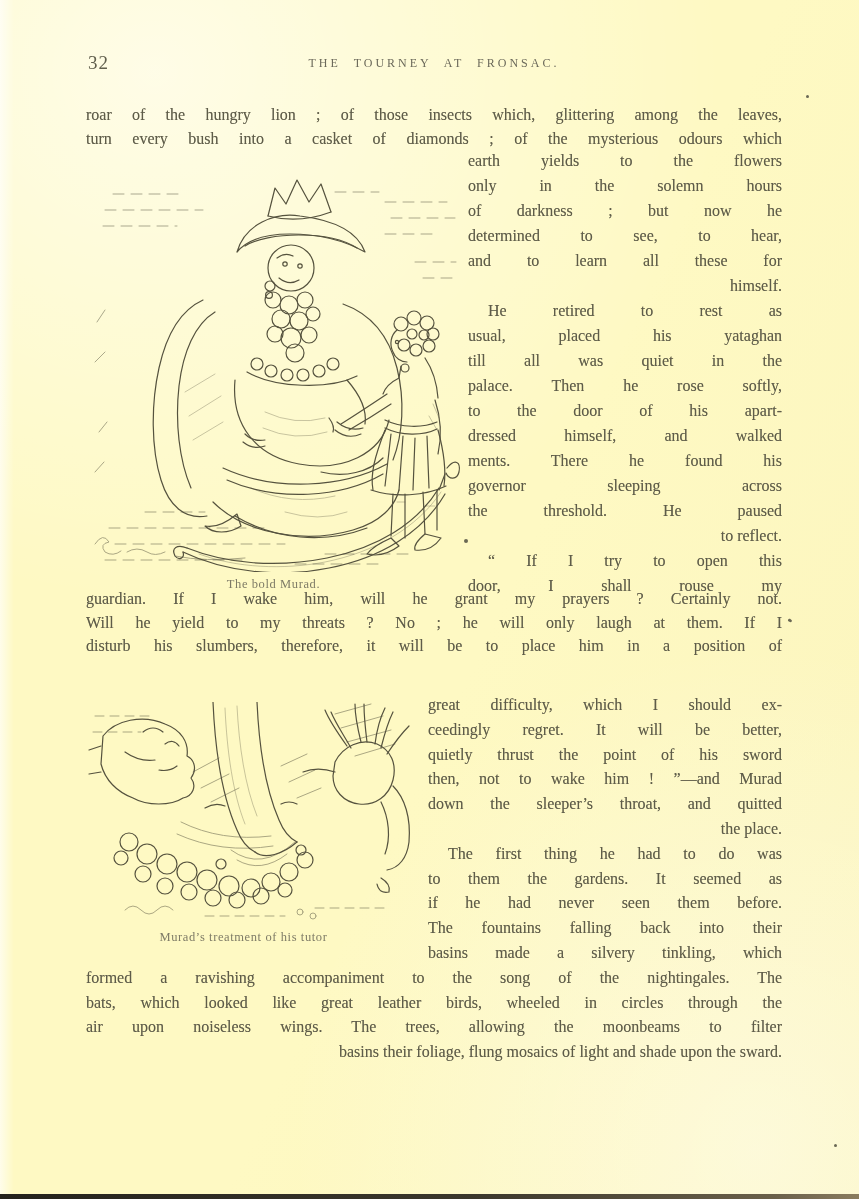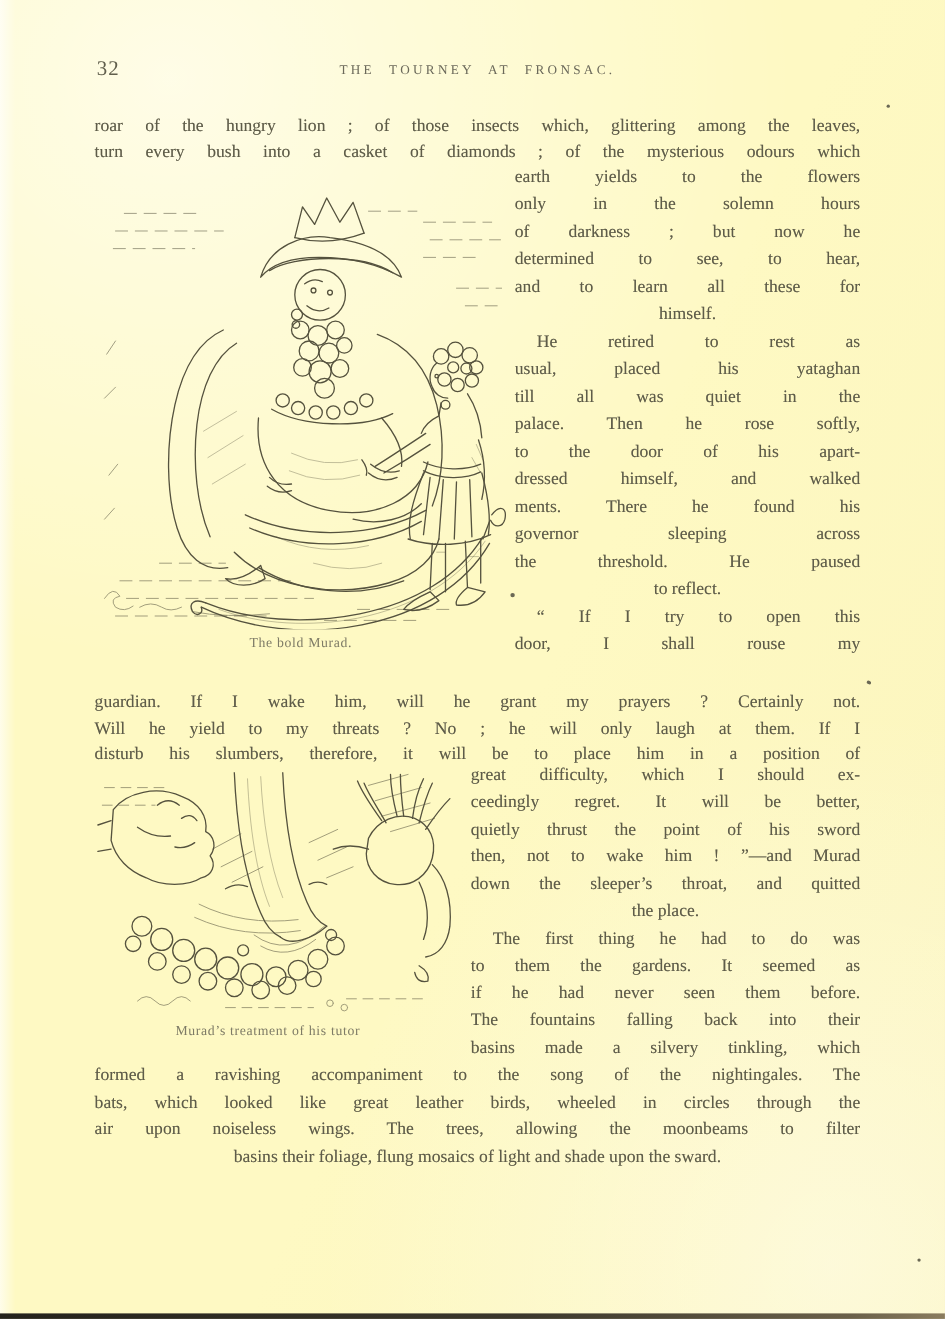--- a/index.html
+++ b/index.html
@@ -28,26 +28,26 @@
   }
   .running-head{
     position:absolute;left:86px;top:56px;width:696px;text-align:center;
     font-size:12px;letter-spacing:3px;word-spacing:7px;color:#6b695a;
   }
 
   .textblock{position:absolute;color:#5e5c49;font-size:16px;
     text-shadow:0 0 .6px rgba(94,92,73,.45);}
   .textblock .ln{display:block;white-space:normal;}
   .jl{text-align:justify;text-align-last:justify;-moz-text-align-last:justify;text-justify:inter-word;}
-  .end{text-align:center;}
+  .end{text-align:right;}
   .ind{text-indent:20px;}
 
   .p1{left:86px;top:103px;width:696px;line-height:23.5px;}
   .col1{left:468px;top:148px;width:314px;line-height:25px;}
-  .p2{left:86px;top:627px;width:696px;line-height:23.7px;}
+  .p2{left:86px;top:587px;width:696px;line-height:23.7px;}
   .col2{left:428px;top:693px;width:354px;line-height:24.8px;}
   .p3{left:86px;top:966px;width:696px;line-height:24.7px;}
 
   .figure{position:absolute;}
   .fig1{left:85px;top:172px;width:377px;height:400px;}
   .fig2{left:85px;top:702px;width:335px;height:225px;}
   .figure svg{display:block;width:100%;height:100%;}
 
   .caption{
     position:absolute;font-size:12.5px;letter-spacing:.6px;color:#7e7b66;

